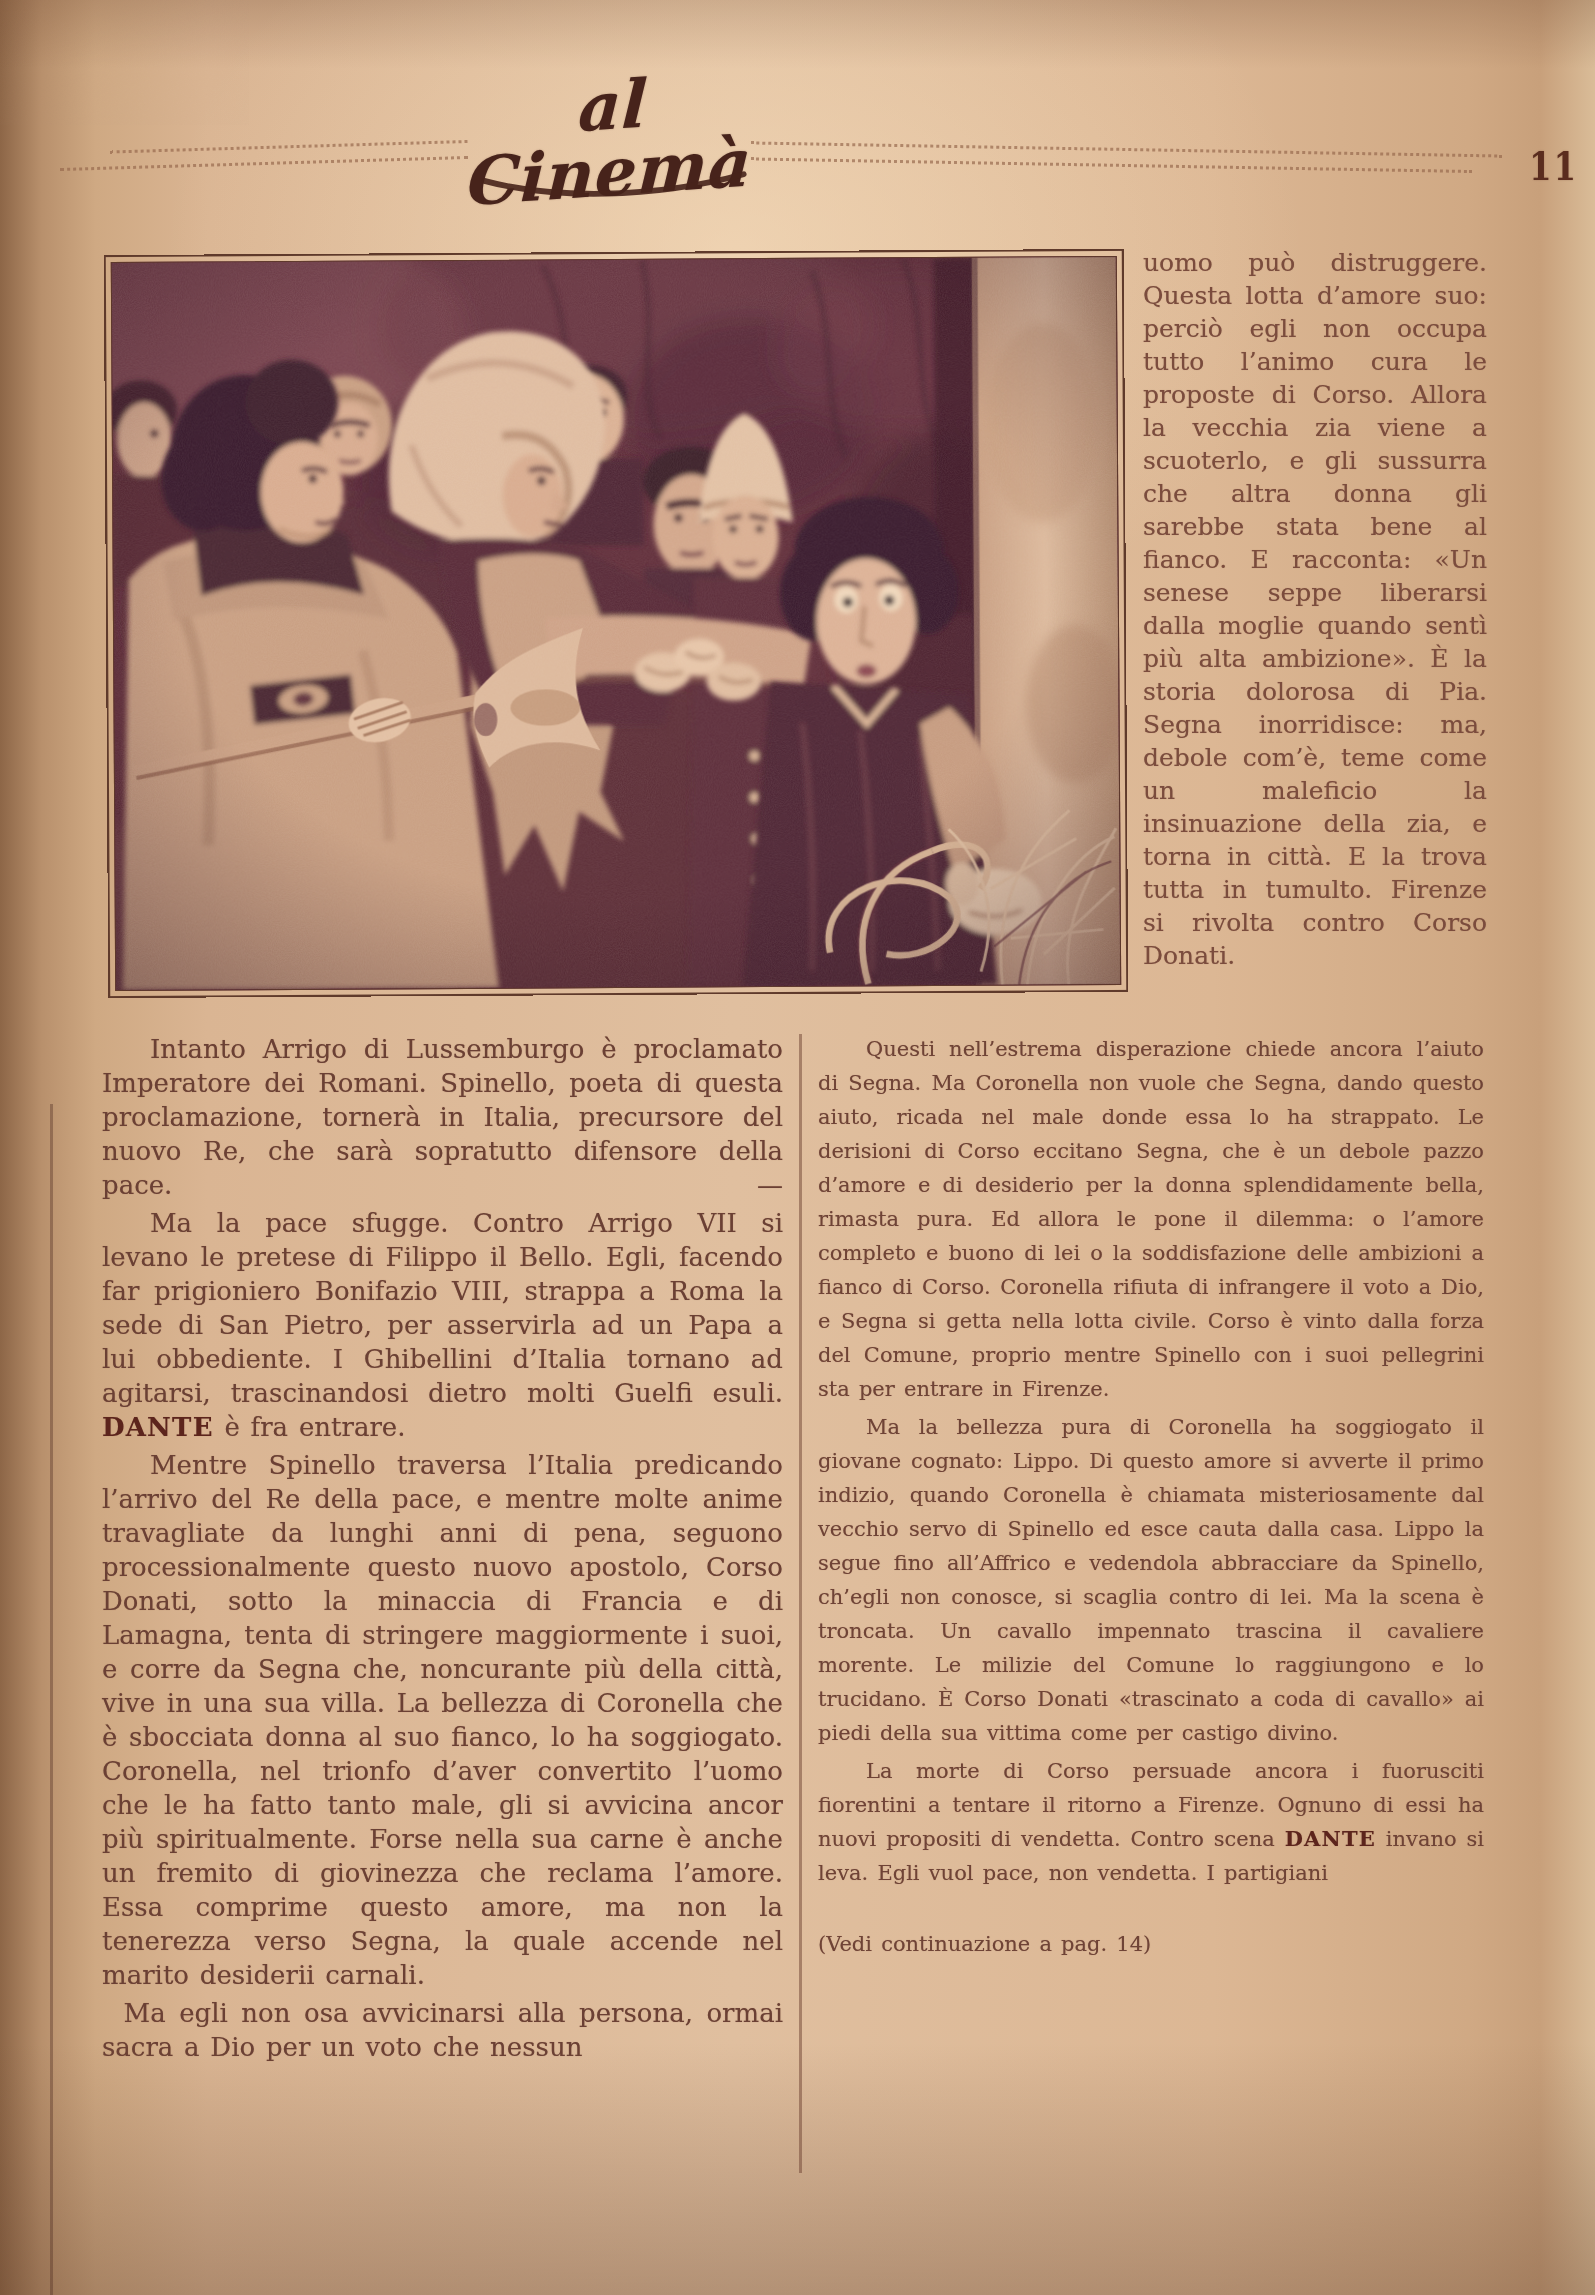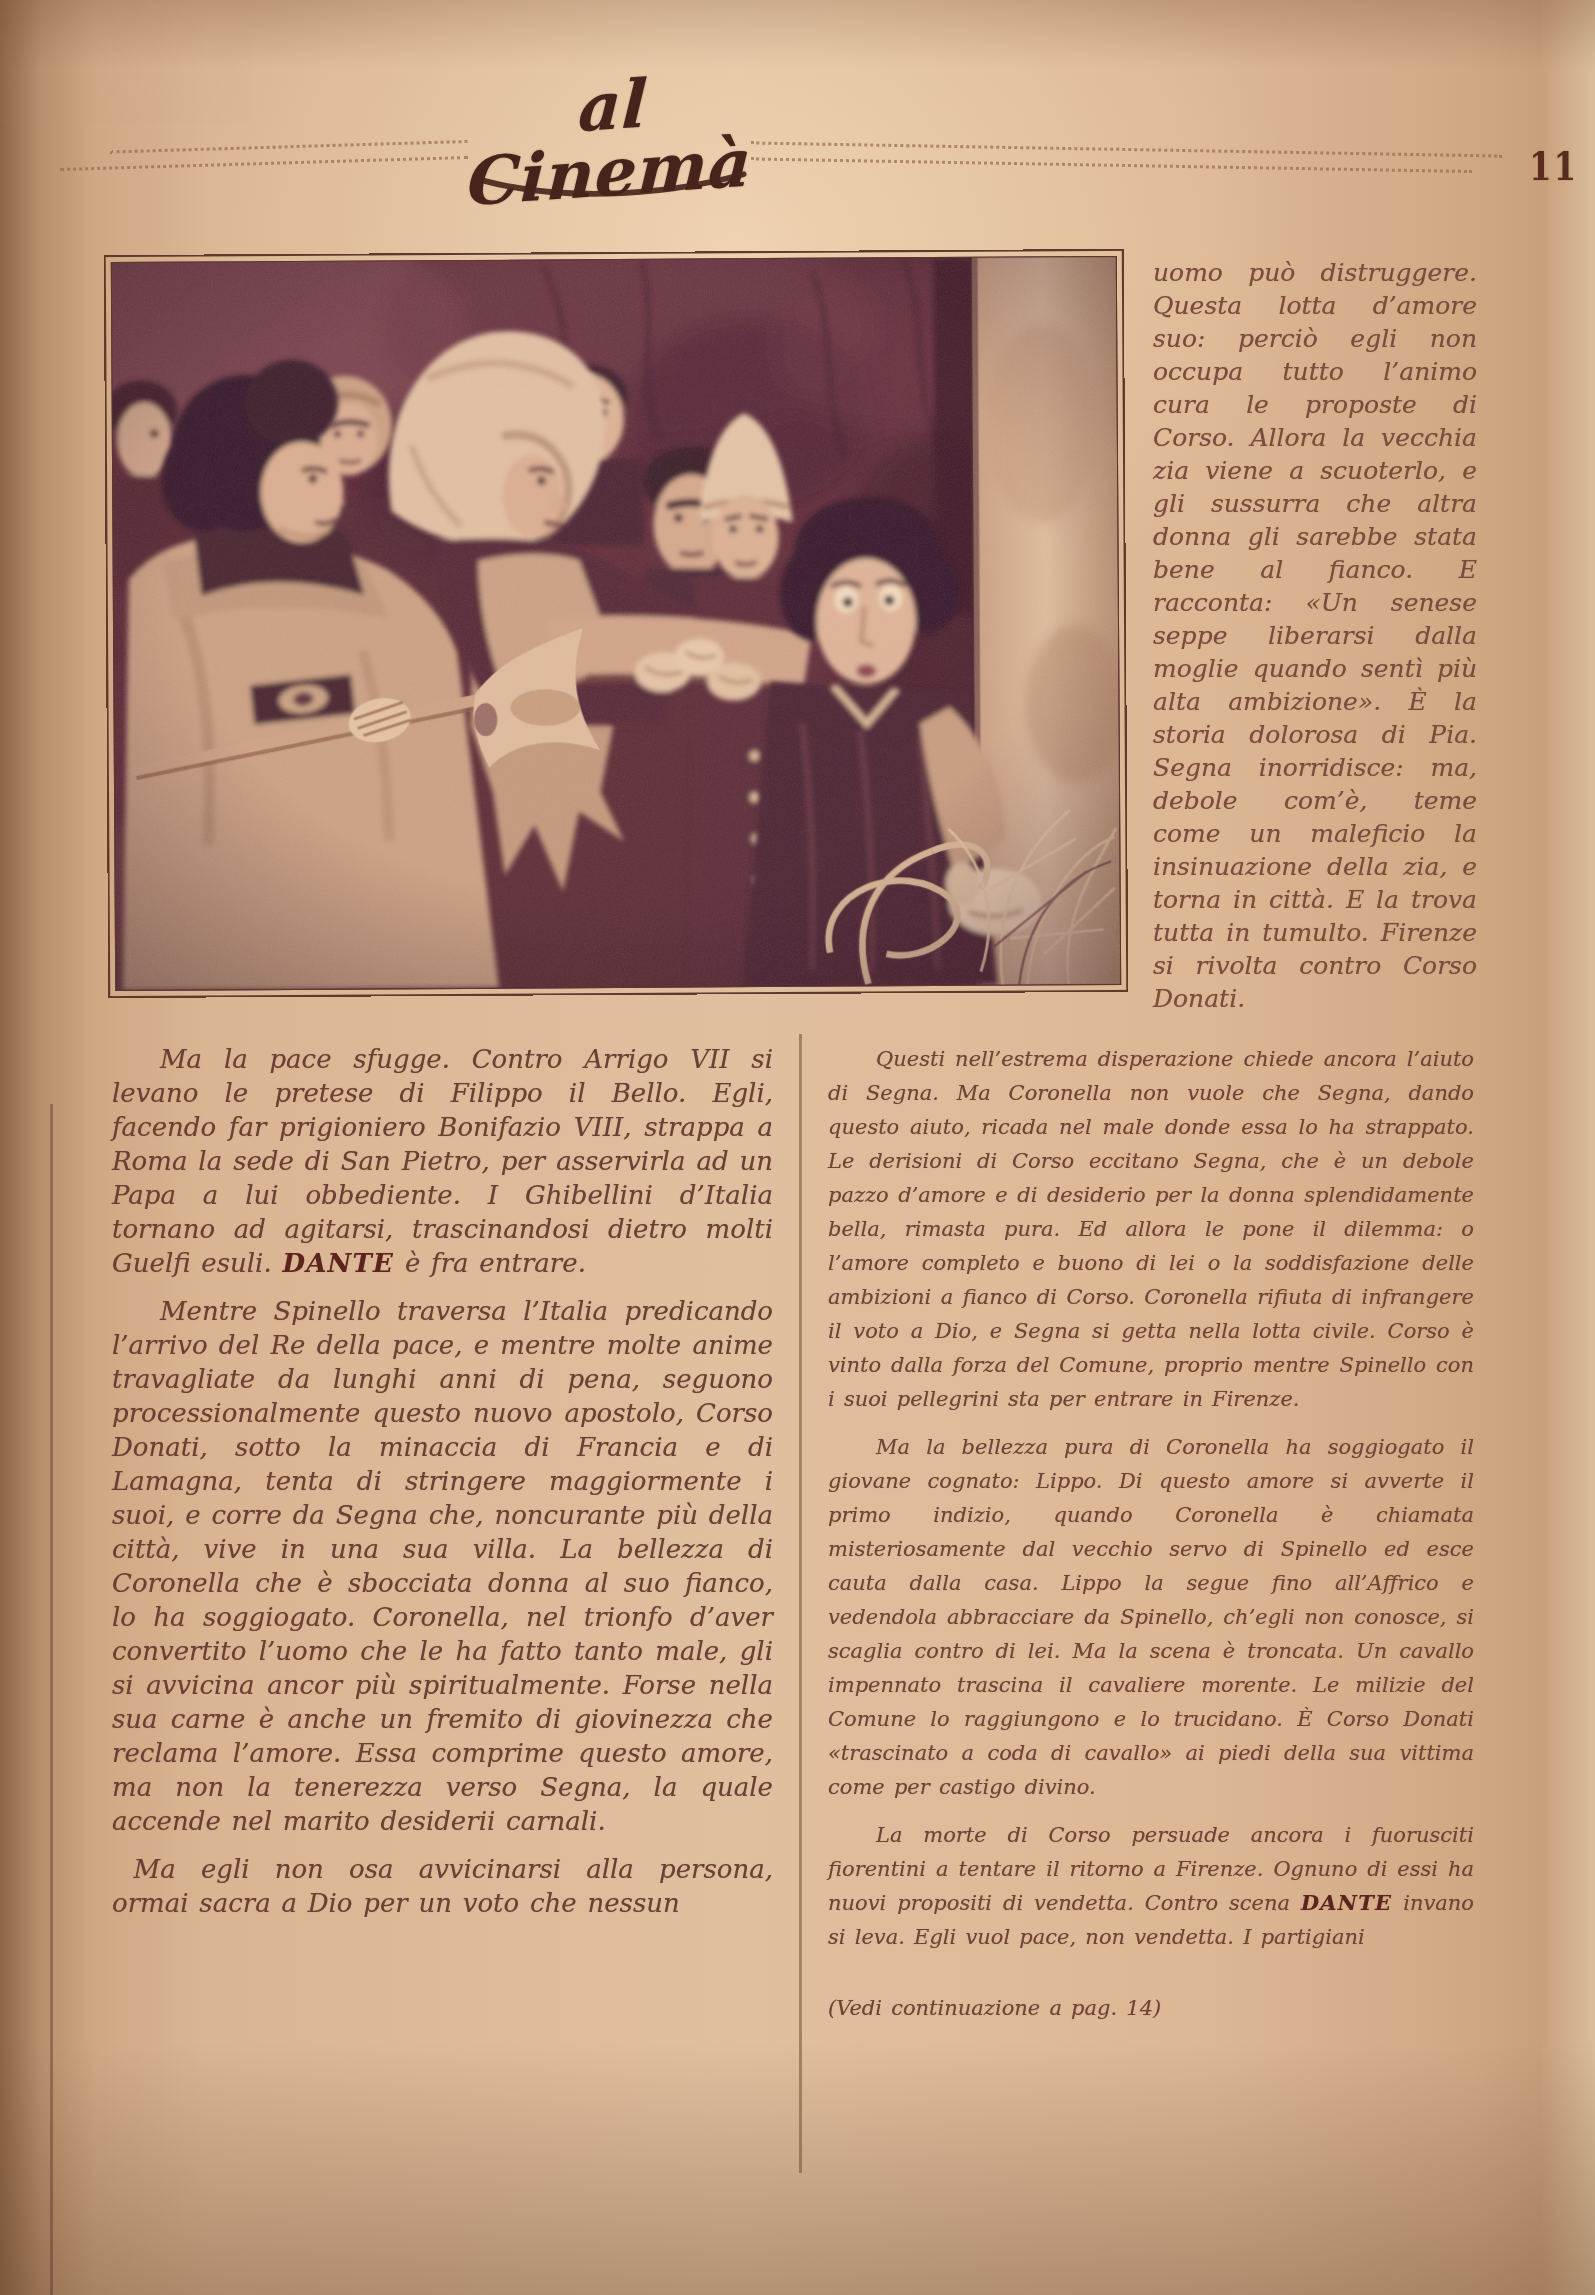--- a/index.html
+++ b/index.html
@@ -34,21 +34,21 @@
   }
   
   .photo{
     position:absolute;left:113px;top:259px;width:1006px;height:729px;margin:0;
     border:1.7px solid #5d382a;outline:2.5px solid #5f3a2b;outline-offset:5.8px;
     background:#5e2b38;transform:rotate(-.35deg);
   }
   .photo svg{display:block;width:100%;height:100%;}
   
   .col{position:absolute;text-align:justify;}
-  .col p{margin:14px;text-shadow:0 0 0.8px rgba(109,66,52,.45);font-style:italic;}
+  .col p{margin:4px;text-shadow:0 0 0.8px rgba(109,66,52,.45);}
   .col-narrow{left:1139px;top:242px;width:352px;font-size:25px;line-height:33px;color:#7b4c3d;word-spacing:3.3px;}
   .col-left{left:98px;top:1028px;width:689px;font-size:26px;line-height:34px;word-spacing:2.5px;color:#6b4034;}
   .col-right{left:814px;top:1028px;width:674px;font-size:21px;line-height:34px;word-spacing:2.5px;color:#6f4336;}
   .indent{text-indent:48px;}
   .indent-sm{text-indent:21.6px;}
   .b{font-weight:bold;color:#5c241c;letter-spacing:1.2px;}
   .fr{float:right;}
   .continuation{margin-top:37px !important;text-align:left;text-indent:0;}
   .divider{position:absolute;left:799px;top:1034px;width:2.5px;height:1139px;background:rgba(110,66,50,.5);}
   .gutter-line{position:absolute;left:50px;top:1104px;width:2.5px;height:1191px;background:rgba(80,45,35,.38);}
@@ -278,20 +278,21 @@
   </figure>
 
   <section class="col col-narrow">
     <p><span>uomo può distruggere. Questa lotta d’amore suo: perciò egli non occupa tutto l’animo cura le proposte di Corso. Allora la vecchia zia viene a scuoterlo, e gli sussurra che altra donna gli sarebbe stata bene al fianco. E racconta: «Un senese seppe liberarsi dalla moglie quando sentì più alta ambizione». È la storia dolorosa di Pia. Segna inorridisce: ma, debole com’è, teme come un maleficio la insinuazione della zia, e torna in città. E la trova tutta in tumulto. Firenze si rivolta contro Corso Donati.</span></p>
   </section>
 
   <div class="divider"></div>
   <div class="gutter-line"></div>
 
   <section class="col col-left">
+    <p class="indent"><span>Intanto Arrigo di Lussemburgo è proclamato Imperatore dei Romani. Spinello, poeta di questa proclamazione, tornerà in Italia, precursore del nuovo Re, che sarà sopratutto difensore della pace. </span><span class="fr">—</span></p>
     <p class="indent"><span>Ma la pace sfugge. Contro Arrigo VII si levano le pretese di Filippo il Bello. Egli, facendo far prigioniero Bonifazio VIII, strappa a Roma la sede di San Pietro, per asservirla ad un Papa a lui obbediente. I Ghibellini d’Italia tornano ad agitarsi, trascinandosi dietro molti Guelfi esuli. </span><span class="b">DANTE</span><span> è fra entrare.</span></p>
     <p class="indent"><span>Mentre Spinello traversa l’Italia predicando l’arrivo del Re della pace, e mentre molte anime travagliate da lunghi anni di pena, seguono processionalmente questo nuovo apostolo, Corso Donati, sotto la minaccia di Francia e di Lamagna, tenta di stringere maggiormente i suoi, e corre da Segna che, noncurante più della città, vive in una sua villa. La bellezza di Coronella che è sbocciata donna al suo fianco, lo ha soggiogato. Coronella, nel trionfo d’aver convertito l’uomo che le ha fatto tanto male, gli si avvicina ancor più spiritualmente. Forse nella sua carne è anche un fremito di giovinezza che reclama l’amore. Essa comprime questo amore, ma non la tenerezza verso Segna, la quale accende nel marito desiderii carnali.</span></p>
     <p class="indent-sm"><span>Ma egli non osa avvicinarsi alla persona, ormai sacra a Dio per un voto che nessun</span></p>
   </section>
 
   <section class="col col-right">
     <p class="indent"><span>Questi nell’estrema disperazione chiede ancora l’aiuto di Segna. Ma Coronella non vuole che Segna, dando questo aiuto, ricada nel male donde essa lo ha strappato. Le derisioni di Corso eccitano Segna, che è un debole pazzo d’amore e di desiderio per la donna splendidamente bella, rimasta pura. Ed allora le pone il dilemma: o l’amore completo e buono di lei o la soddisfazione delle ambizioni a fianco di Corso. Coronella rifiuta di infrangere il voto a Dio, e Segna si getta nella lotta civile. Corso è vinto dalla forza del Comune, proprio mentre Spinello con i suoi pellegrini sta per entrare in Firenze.</span></p>
     <p class="indent"><span>Ma la bellezza pura di Coronella ha soggiogato il giovane cognato: Lippo. Di questo amore si avverte il primo indizio, quando Coronella è chiamata misteriosamente dal vecchio servo di Spinello ed esce cauta dalla casa. Lippo la segue fino all’Affrico e vedendola abbracciare da Spinello, ch’egli non conosce, si scaglia contro di lei. Ma la scena è troncata. Un cavallo impennato trascina il cavaliere morente. Le milizie del Comune lo raggiungono e lo trucidano. È Corso Donati «trascinato a coda di cavallo» ai piedi della sua vittima come per castigo divino.</span></p>
     <p class="indent"><span>La morte di Corso persuade ancora i fuorusciti fiorentini a tentare il ritorno a Firenze. Ognuno di essi ha nuovi propositi di vendetta. Contro scena </span><span class="b">DANTE</span><span> invano si leva. Egli vuol pace, non vendetta. I partigiani</span></p>
     <p class="continuation">(Vedi continuazione a pag. 14)</p>

